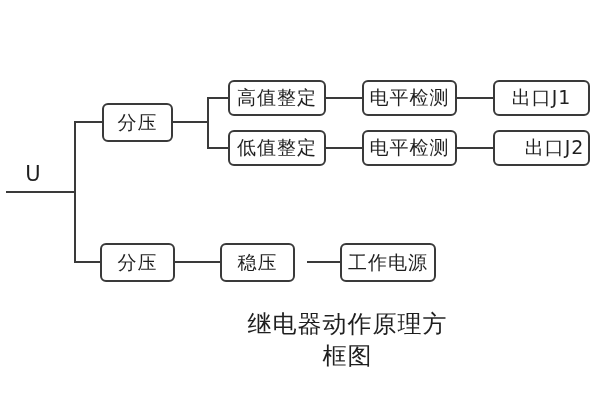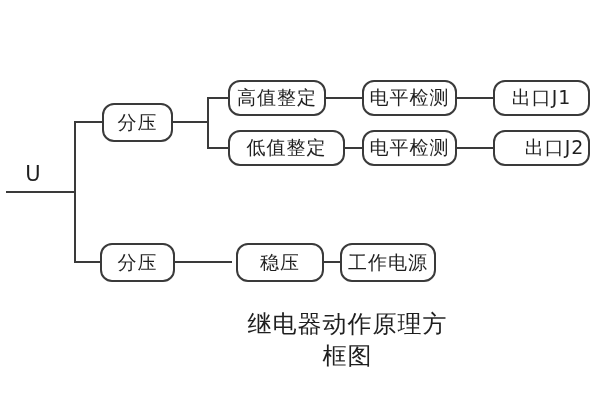--- a/index.html
+++ b/index.html
@@ -13,21 +13,21 @@
     position: relative;
     width: 600px;
     height: 400px;
     background: var(--bg);
     font-family: "DejaVu Sans", "Liberation Sans", sans-serif;
     overflow: hidden;
   }
   .node {
     position: absolute;
     border: 2px solid var(--line);
-    border-radius: 12px;
+    border-radius: 6px;
     background: var(--bg);
     color: var(--text);
     display: flex;
     align-items: center;
     justify-content: center;
     font-size: 19px;
     letter-spacing: 1px;
     white-space: nowrap;
   }
   .line {
@@ -81,33 +81,33 @@
   </div>
   <div class="node" style="left:228px; top:80px; width:98px; height:36px;">
     <span>高值整定</span>
   </div>
   <div class="node" style="left:362px; top:80px; width:95px; height:36px;">
     <span>电平检测</span>
   </div>
   <div class="node" style="left:493px; top:80px; width:97px; height:36px;">
     <span>出口J1</span>
   </div>
-  <div class="node" style="left:228px; top:130px; width:117px; height:36px;">
+  <div class="node" style="left:228px; top:130px; width:98px; height:36px;">
     <span>低值整定</span>
   </div>
   <div class="node" style="left:362px; top:130px; width:95px; height:36px;">
     <span>电平检测</span>
   </div>
   <div class="node" style="left:493px; top:130px; width:97px; height:36px;padding-left:26px;">
     <span>出口J2</span>
   </div>
   <div class="node" style="left:100px; top:243px; width:75px; height:39px;">
     <span>分压</span>
   </div>
-  <div class="node" style="left:236px; top:243px; width:88px; height:39px;">
+  <div class="node" style="left:220px; top:243px; width:75px; height:39px;">
     <span>稳压</span>
   </div>
   <div class="node" style="left:340px; top:243px; width:96px; height:39px;">
     <span>工作电源</span>
   </div>
 
   <div class="caption">继电器动作原理方框图</div>
 
 </div>
 

